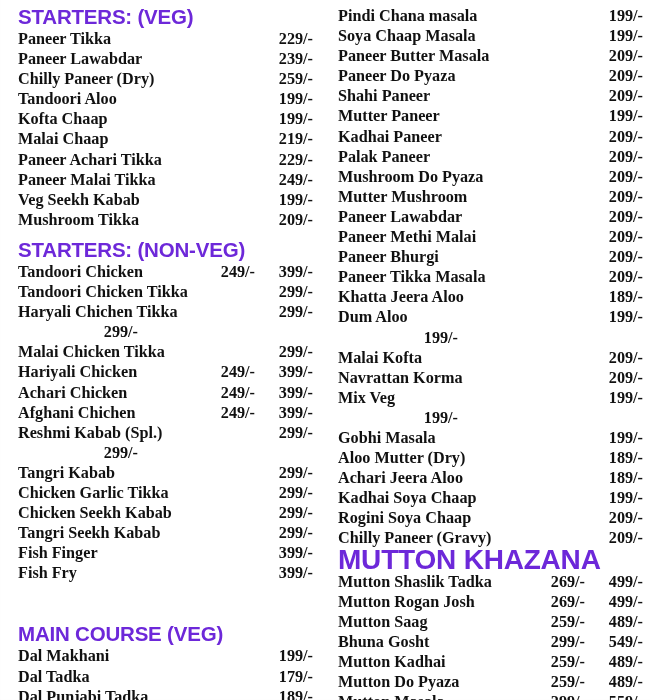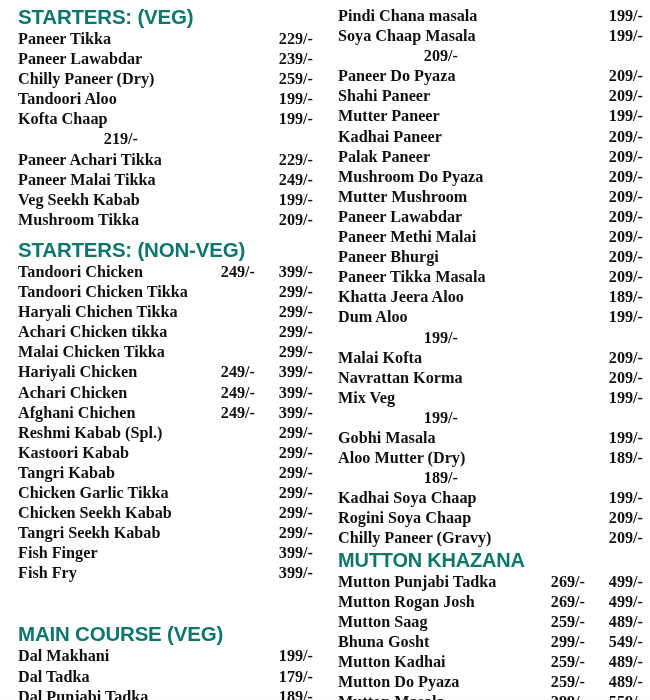--- a/index.html
+++ b/index.html
@@ -47,27 +47,27 @@
     width: 320px;
     padding: 6px 7px 0 8px;
   }
 
   .section-heading {
     font-family: "Liberation Sans", "DejaVu Sans", sans-serif;
     font-weight: bold;
     font-size: 20.5px;
     line-height: 22px;
     letter-spacing: -0.2px;
-    color: #0f766e;
+    color: #6d28d9;
     margin: 0;
     padding: 0 0 1px 0;
     white-space: nowrap;
   }
   .section-heading.tight {
-    font-size: 20px;
+    font-size: 28px;
   }
 
   .items {
     list-style: none;
     margin: 0;
     padding: 0;
   }
 
   .row {
     display: flex;
@@ -127,20 +127,21 @@
           <span class="name">Tandoori Aloo</span>
           <span class="price price-half"></span>
           <span class="price price-full">199/-</span>
         </li>
         <li class="row">
           <span class="name">Kofta Chaap</span>
           <span class="price price-half"></span>
           <span class="price price-full">199/-</span>
         </li>
         <li class="row">
+          <span class="name">Malai Chaap</span>
           <span class="price price-half"></span>
           <span class="price price-full">219/-</span>
         </li>
         <li class="row">
           <span class="name">Paneer Achari Tikka</span>
           <span class="price price-half"></span>
           <span class="price price-full">229/-</span>
         </li>
         <li class="row">
           <span class="name">Paneer Malai Tikka</span>
@@ -172,21 +173,20 @@
           <span class="name">Tandoori Chicken Tikka</span>
           <span class="price price-half"></span>
           <span class="price price-full">299/-</span>
         </li>
         <li class="row">
           <span class="name">Haryali Chichen Tikka</span>
           <span class="price price-half"></span>
           <span class="price price-full">299/-</span>
         </li>
         <li class="row">
-          <span class="name">Achari Chicken tikka</span>
           <span class="price price-half"></span>
           <span class="price price-full">299/-</span>
         </li>
         <li class="row">
           <span class="name">Malai Chicken Tikka</span>
           <span class="price price-half"></span>
           <span class="price price-full">299/-</span>
         </li>
         <li class="row">
           <span class="name">Hariyali Chicken</span>
@@ -202,21 +202,20 @@
           <span class="name">Afghani Chichen</span>
           <span class="price price-half">249/-</span>
           <span class="price price-full">399/-</span>
         </li>
         <li class="row">
           <span class="name">Reshmi Kabab (Spl.)</span>
           <span class="price price-half"></span>
           <span class="price price-full">299/-</span>
         </li>
         <li class="row">
-          <span class="name">Kastoori Kabab</span>
           <span class="price price-half"></span>
           <span class="price price-full">299/-</span>
         </li>
         <li class="row">
           <span class="name">Tangri Kabab</span>
           <span class="price price-half"></span>
           <span class="price price-full">299/-</span>
         </li>
         <li class="row">
           <span class="name">Chicken Garlic Tikka</span>
@@ -274,20 +273,21 @@
           <span class="name">Pindi Chana masala</span>
           <span class="price price-half"></span>
           <span class="price price-full">199/-</span>
         </li>
         <li class="row">
           <span class="name">Soya Chaap Masala</span>
           <span class="price price-half"></span>
           <span class="price price-full">199/-</span>
         </li>
         <li class="row">
+          <span class="name">Paneer Butter Masala</span>
           <span class="price price-half"></span>
           <span class="price price-full">209/-</span>
         </li>
         <li class="row">
           <span class="name">Paneer Do Pyaza</span>
           <span class="price price-half"></span>
           <span class="price price-full">209/-</span>
         </li>
         <li class="row">
           <span class="name">Shahi Paneer</span>
@@ -376,20 +376,21 @@
           <span class="name">Gobhi Masala</span>
           <span class="price price-half"></span>
           <span class="price price-full">199/-</span>
         </li>
         <li class="row">
           <span class="name">Aloo Mutter (Dry)</span>
           <span class="price price-half"></span>
           <span class="price price-full">189/-</span>
         </li>
         <li class="row">
+          <span class="name">Achari Jeera Aloo</span>
           <span class="price price-half"></span>
           <span class="price price-full">189/-</span>
         </li>
         <li class="row">
           <span class="name">Kadhai Soya Chaap</span>
           <span class="price price-half"></span>
           <span class="price price-full">199/-</span>
         </li>
         <li class="row">
           <span class="name">Rogini Soya Chaap</span>
@@ -399,21 +400,21 @@
         <li class="row">
           <span class="name">Chilly Paneer (Gravy)</span>
           <span class="price price-half"></span>
           <span class="price price-full">209/-</span>
         </li>
       </ul>
 
     <h2 class="section-heading tight">MUTTON KHAZANA</h2>
     <ul class="items">
         <li class="row">
-          <span class="name">Mutton Punjabi Tadka</span>
+          <span class="name">Mutton Shaslik Tadka</span>
           <span class="price price-half">269/-</span>
           <span class="price price-full">499/-</span>
         </li>
         <li class="row">
           <span class="name">Mutton Rogan Josh</span>
           <span class="price price-half">269/-</span>
           <span class="price price-full">499/-</span>
         </li>
         <li class="row">
           <span class="name">Mutton Saag</span>

